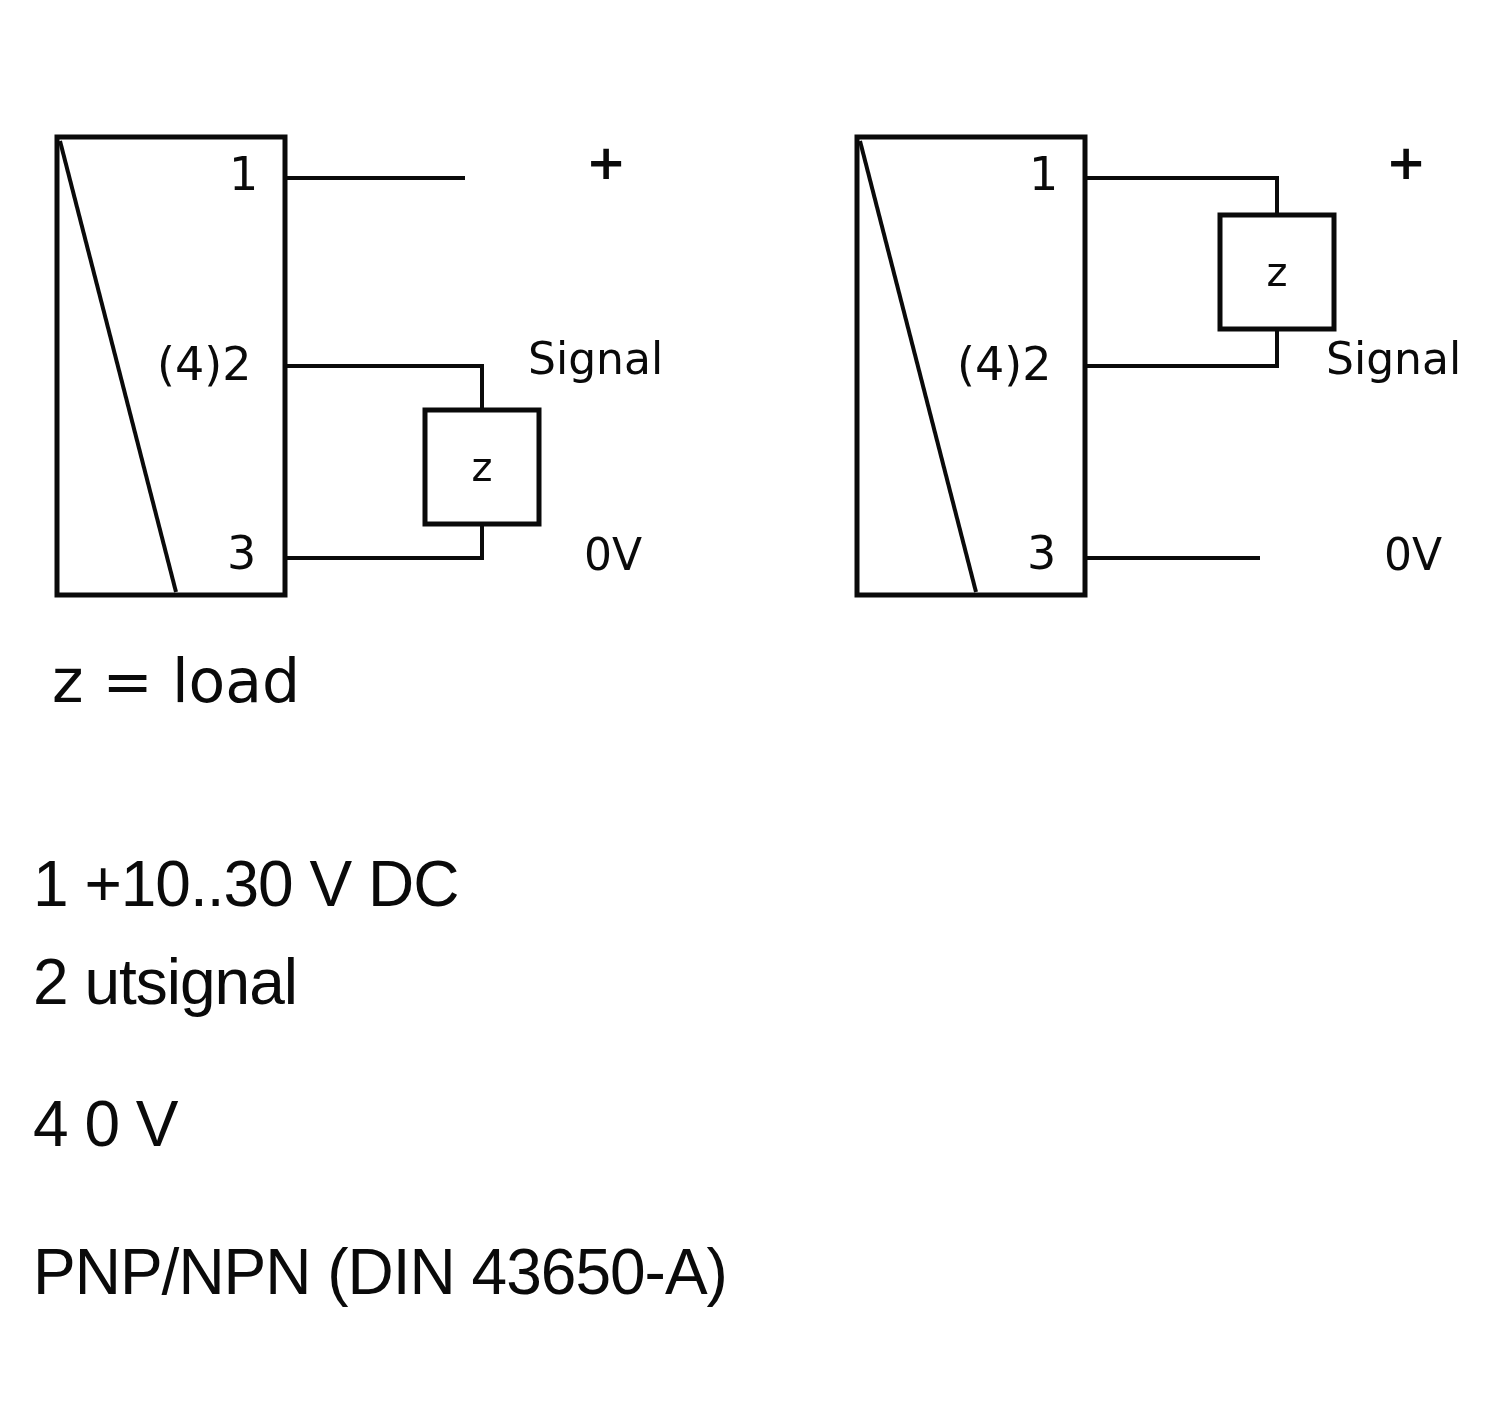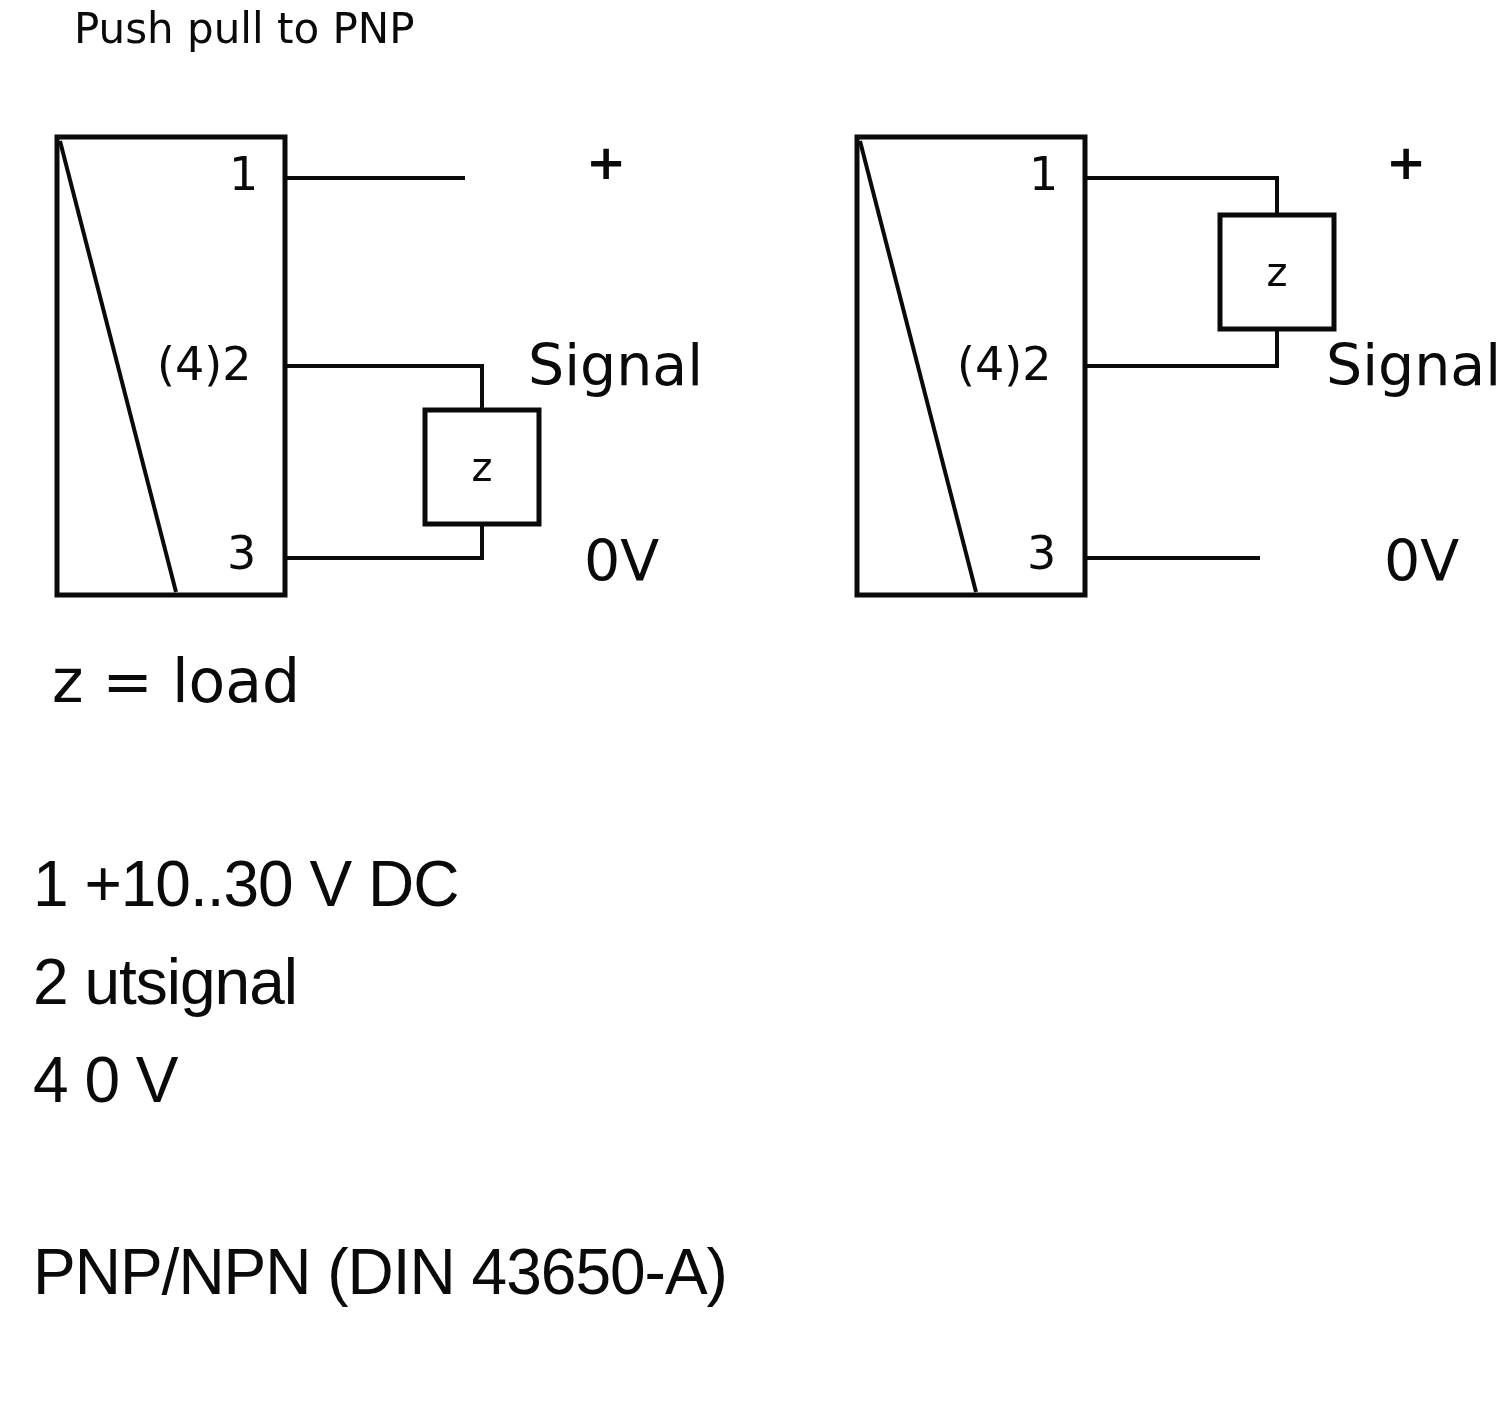--- a/index.html
+++ b/index.html
@@ -22,21 +22,21 @@
     top: 0;
   }
   .t {
     position: absolute;
     white-space: nowrap;
     color: #0a0a0a;
     line-height: 1;
   }
   .title   { font-size: 42px; }
   .pin     { font-size: 46px; }
-  .term    { font-size: 57px; }
+  .term    { font-size: 44px; }
   .plus    { font-size: 48px; font-weight: 600; }
   .zlabel  {
     position: absolute;
     display: flex;
     align-items: center;
     justify-content: center;
     font-size: 40px;
     color: #0a0a0a;
   }
   .legend  { font-size: 60px; }
@@ -66,38 +66,37 @@
     <rect x="857" y="137" width="228" height="458" fill="none" stroke="#0a0a0a" stroke-width="5"></rect>
     <line x1="860" y1="141" x2="976" y2="592" stroke="#0a0a0a" stroke-width="4"></line>
     <line x1="1085" y1="178" x2="1279" y2="178" stroke="#0a0a0a" stroke-width="4"></line>
     <line x1="1277" y1="176" x2="1277" y2="217" stroke="#0a0a0a" stroke-width="4"></line>
     <rect x="1220" y="215" width="114" height="114" fill="none" stroke="#0a0a0a" stroke-width="5"></rect>
     <line x1="1277" y1="327" x2="1277" y2="368" stroke="#0a0a0a" stroke-width="4"></line>
     <line x1="1085" y1="366" x2="1279" y2="366" stroke="#0a0a0a" stroke-width="4"></line>
     <line x1="1085" y1="558" x2="1260" y2="558" stroke="#0a0a0a" stroke-width="4"></line>
   </svg>
 
-  <div class="t title" style="left:74px; top:8px;">Push pull to PNP</div>
   <div class="t pin" style="left:229px; top:151px;">1</div>
   <div class="t pin" style="left:157px; top:341px;">(4)2</div>
   <div class="t pin" style="left:227px; top:530px;">3</div>
   <div class="zlabel" style="left:425px; top:410px; width:114px; height:114px;">z</div>
   <div class="t plus" style="left:586px; top:138px;">+</div>
   <div class="t term" style="left:528px; top:337px;">Signal</div>
   <div class="t term" style="left:584px; top:533px;">0V</div>
 
   <div class="t pin" style="left:1029px; top:151px;">1</div>
   <div class="t pin" style="left:957px; top:341px;">(4)2</div>
   <div class="t pin" style="left:1027px; top:530px;">3</div>
   <div class="zlabel" style="left:1220px; top:215px; width:114px; height:114px;">z</div>
   <div class="t plus" style="left:1386px; top:138px;">+</div>
   <div class="t term" style="left:1326px; top:337px;">Signal</div>
   <div class="t term" style="left:1384px; top:533px;">0V</div>
 
   <div class="t legend" style="left:52px; top:651px;">z = load</div>
 
   <div class="t big" style="left:33px; top:828px;">1 +10..30 V DC</div>
   <div class="t big" style="left:33px; top:926px;text-align:right;">2 utsignal</div>
-  <div class="t big" style="left:33px; top:1024px;text-align:right;">4 0 V</div>
+  <div class="t big" style="left:33px; top:1068px;text-align:right;">4 0 V</div>
 
   <div class="t big" style="left:33px; top:1216px;">PNP/NPN (DIN 43650-A)</div>
 
 </div>
 
 </body></html>

